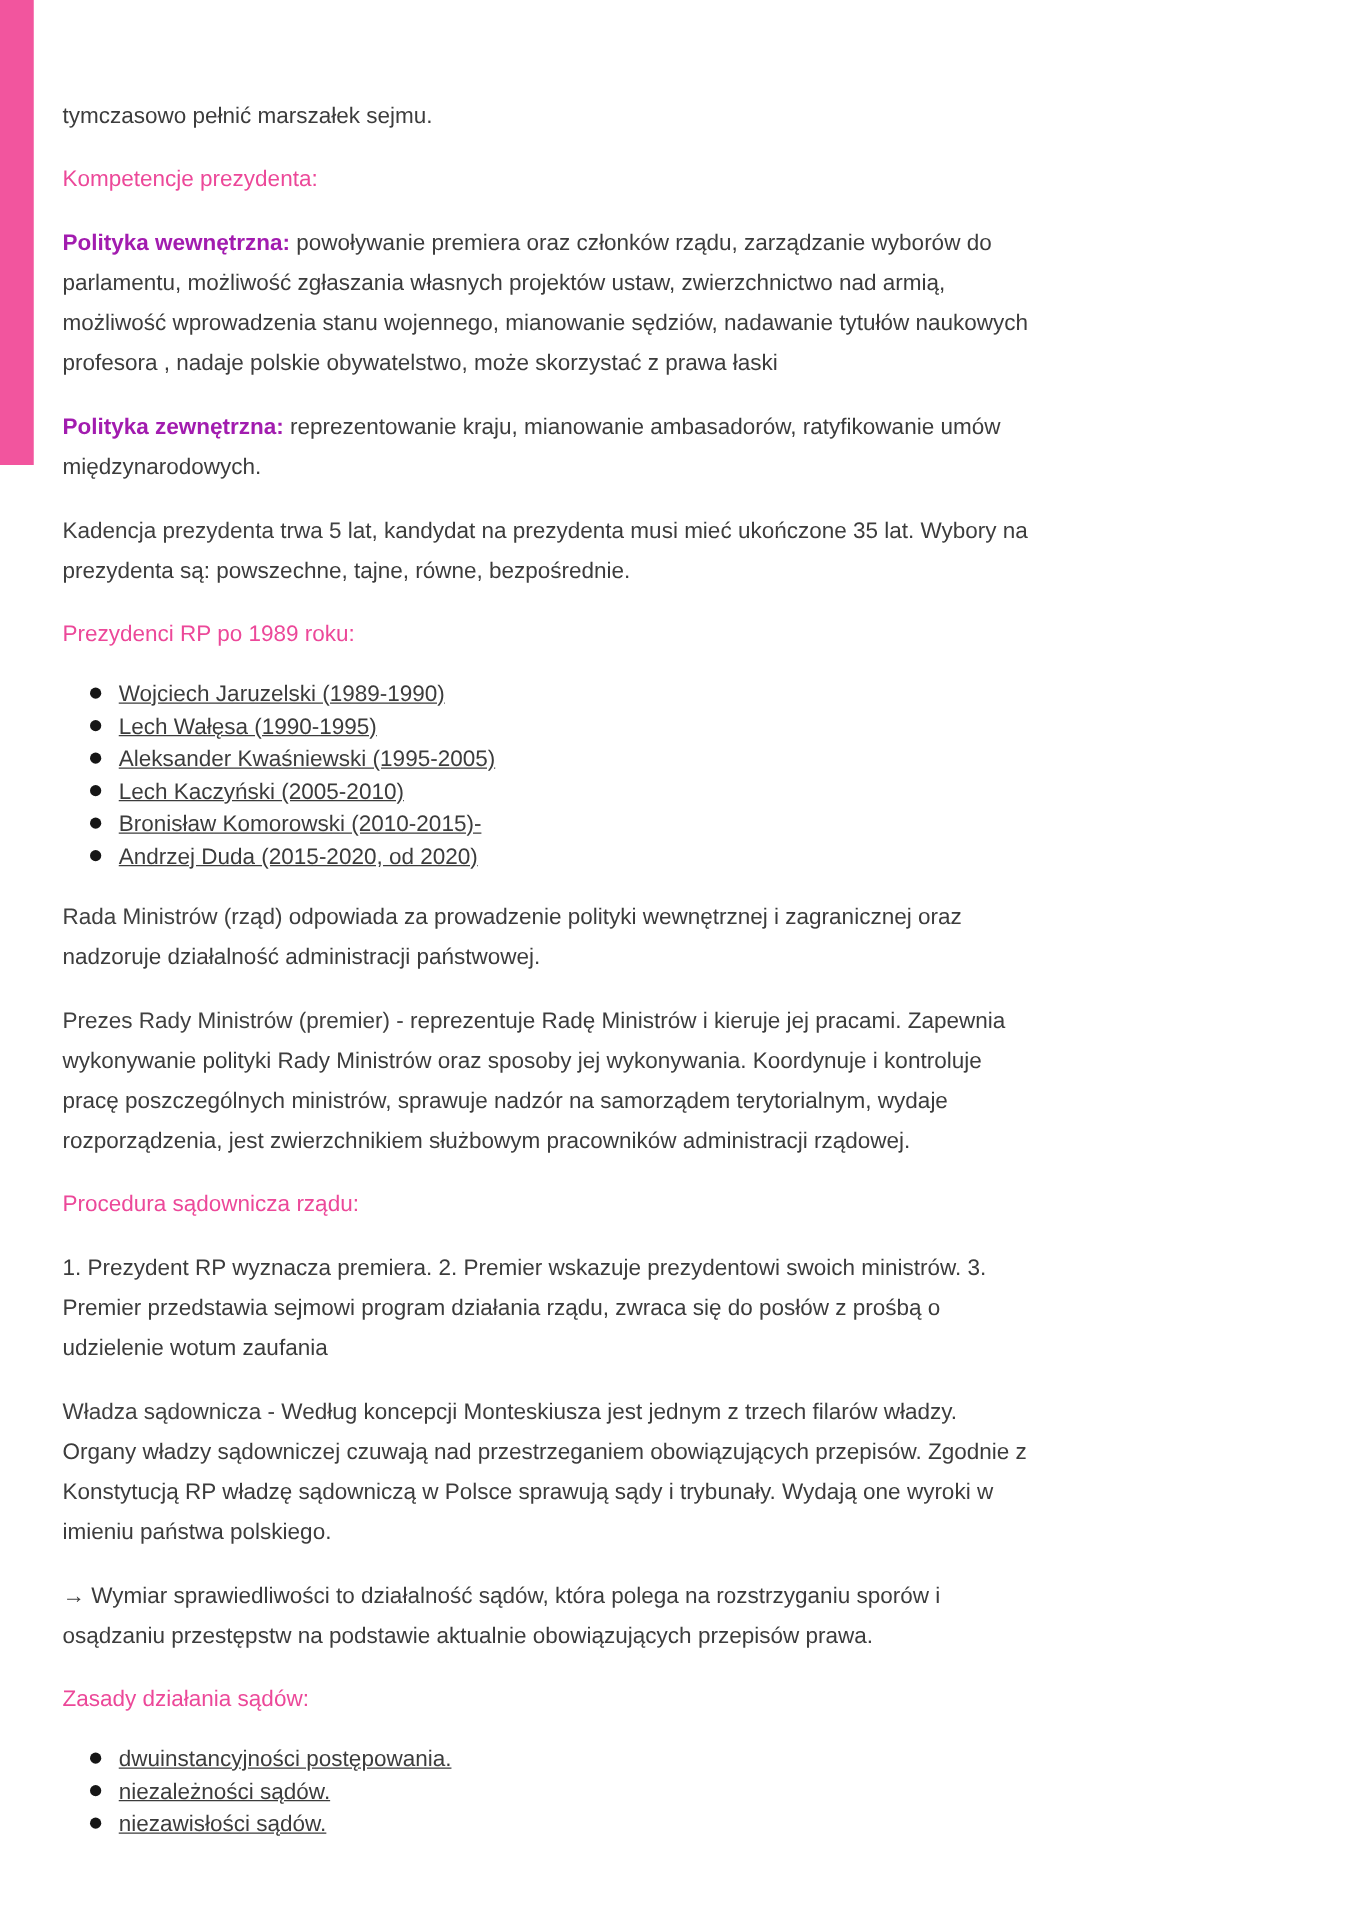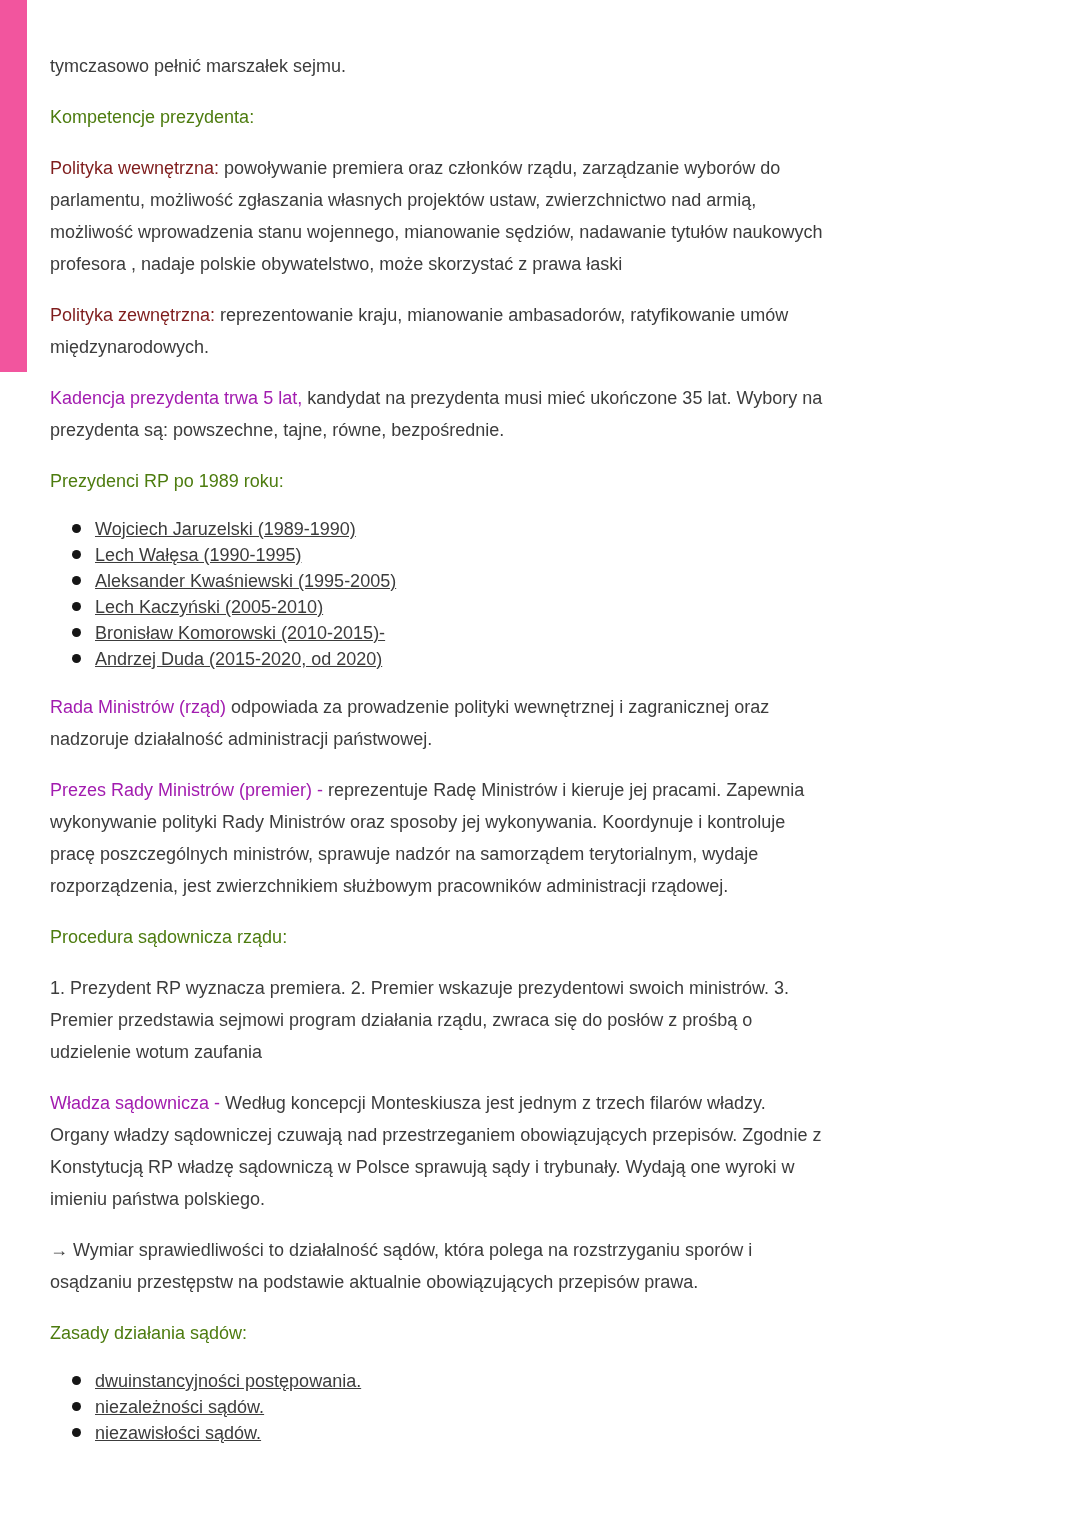--- a/index.html
+++ b/index.html
@@ -13,28 +13,28 @@
     position:relative;
     -webkit-font-smoothing:antialiased;
   }
   .scrollbar-thumb{
     position:absolute;left:0;top:0;
     width:27px;height:372px;
     background:#f2559e;
   }
   .content{
     box-sizing:border-box;
-    padding:50px 42px 0 50px;
+    padding:76px 42px 0 50px;
     width:868px;
   }
   .content p{margin:19px 0;}
   .content p:first-child{margin-top:0;}
-  .pink-heading{color:#4d7c0f;}
-  .lead-bold{font-weight:400;color:#7f1d1d;}
-  .lead-pink{color:#a21caf;}
+  .pink-heading{color:#ec4899;}
+  .lead-bold{font-weight:700;color:#a21caf;}
+  .lead-pink{color:#404040;}
   ul.dot-list{
     margin:19px 0;
     padding:0;
     list-style:none;
     text-decoration:underline;
   }
   ul.dot-list li{
     position:relative;
     padding-left:45px;
     line-height:26px;

